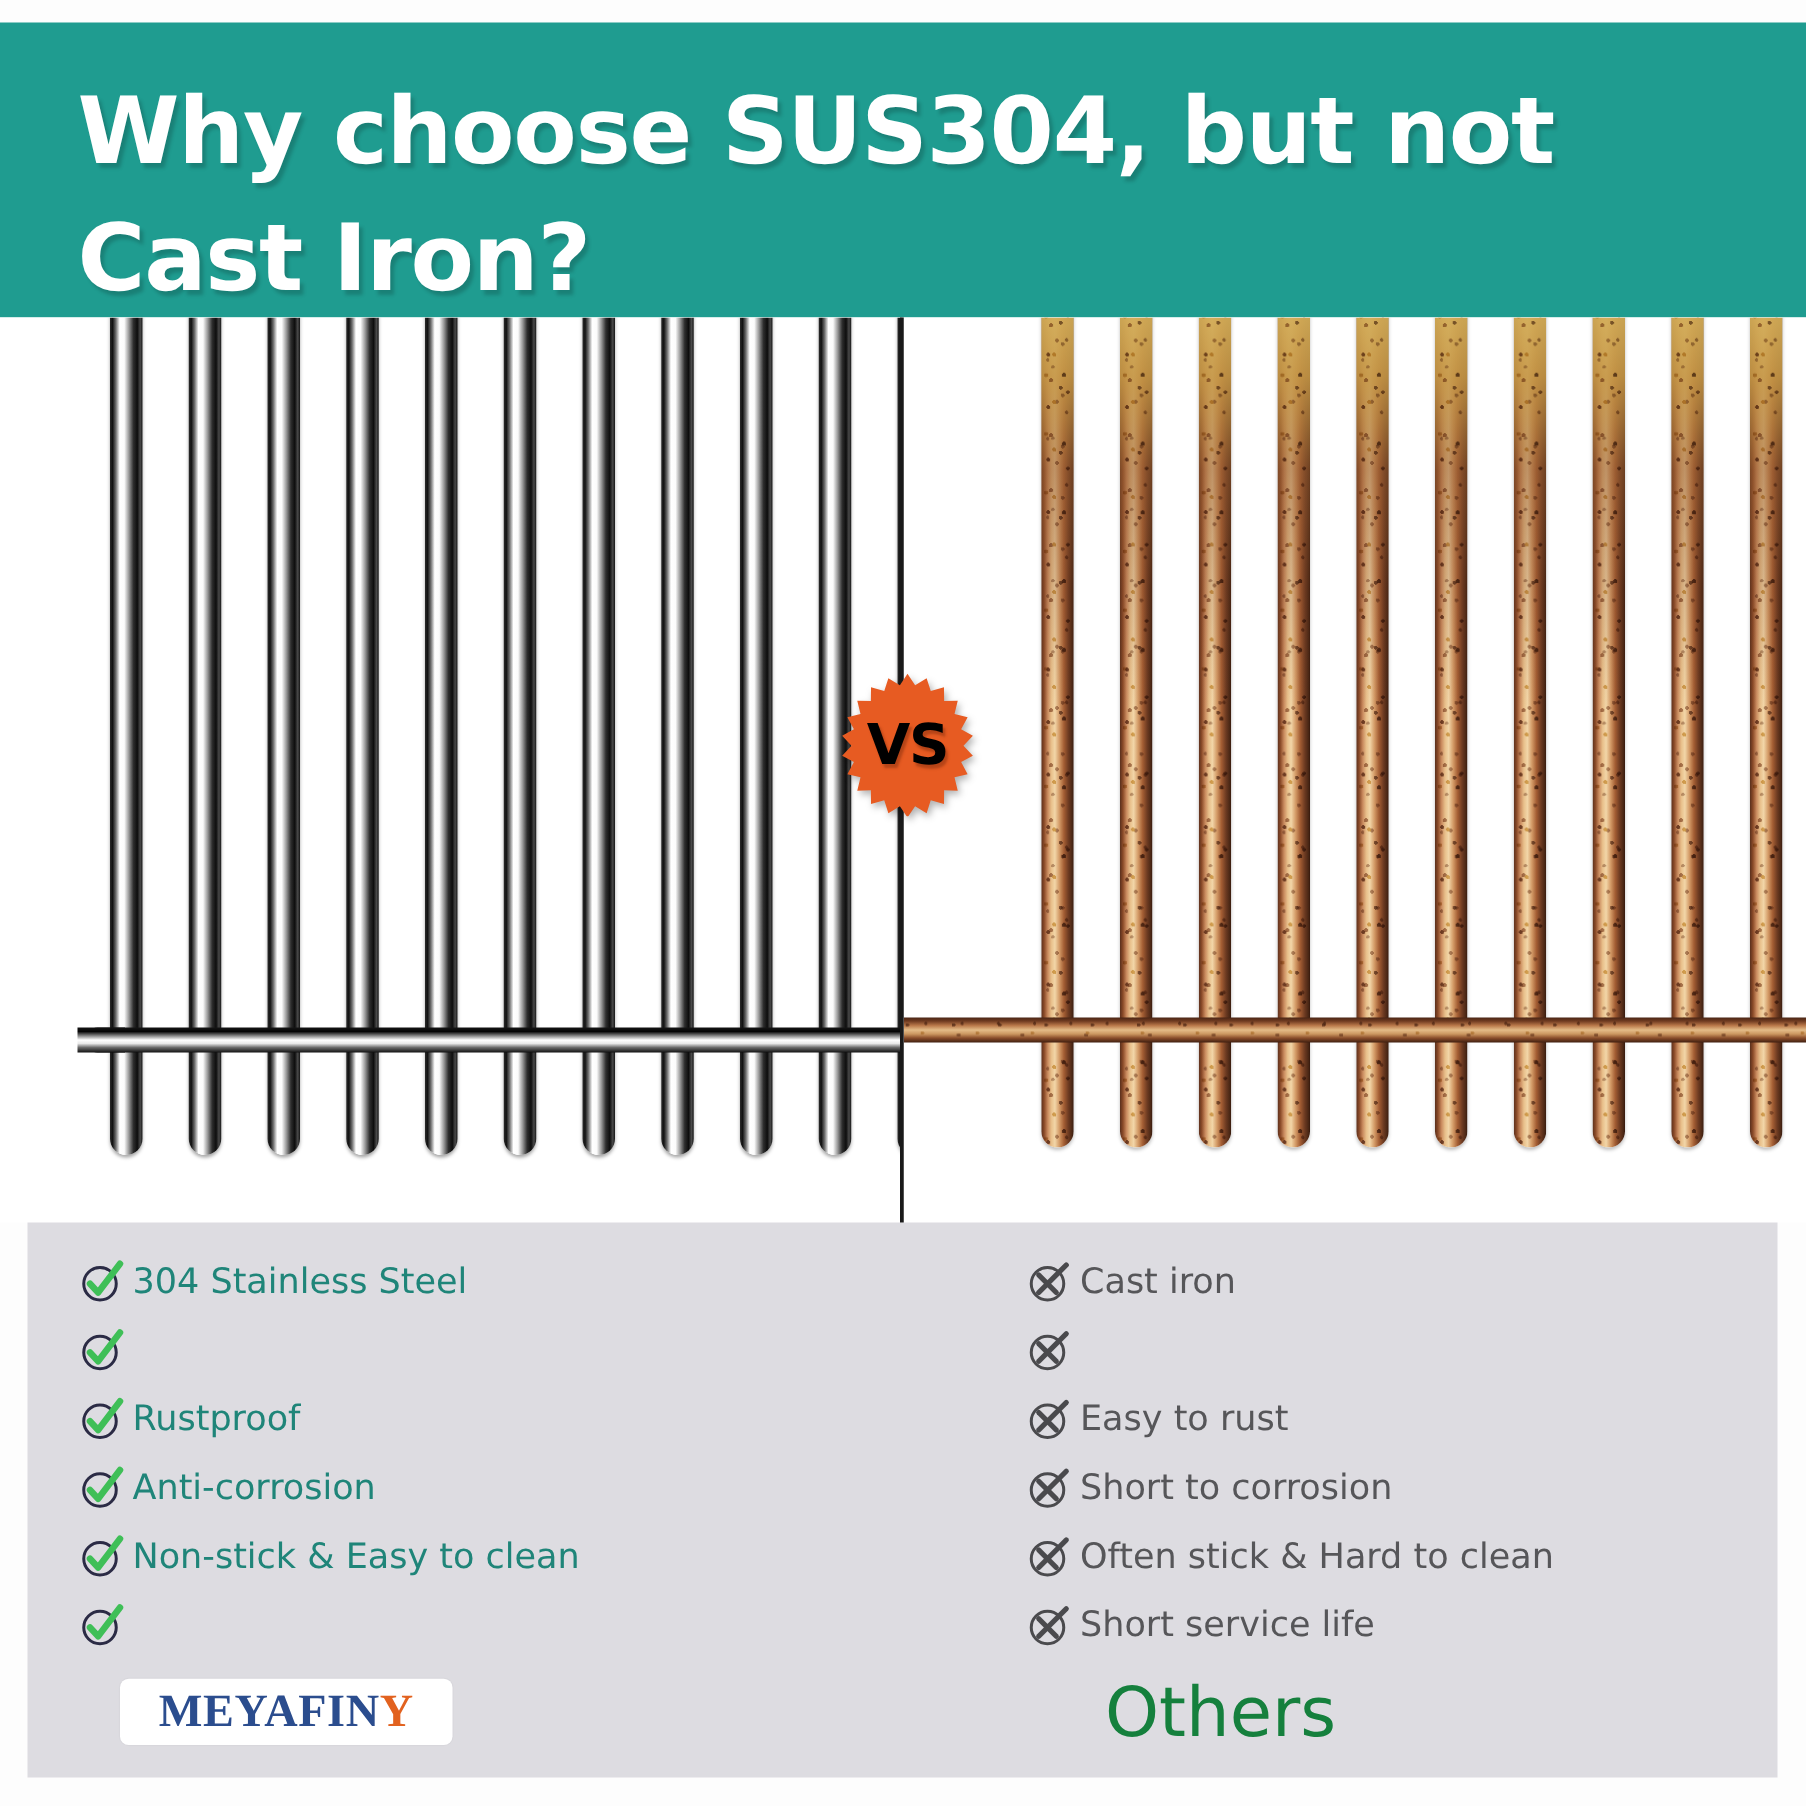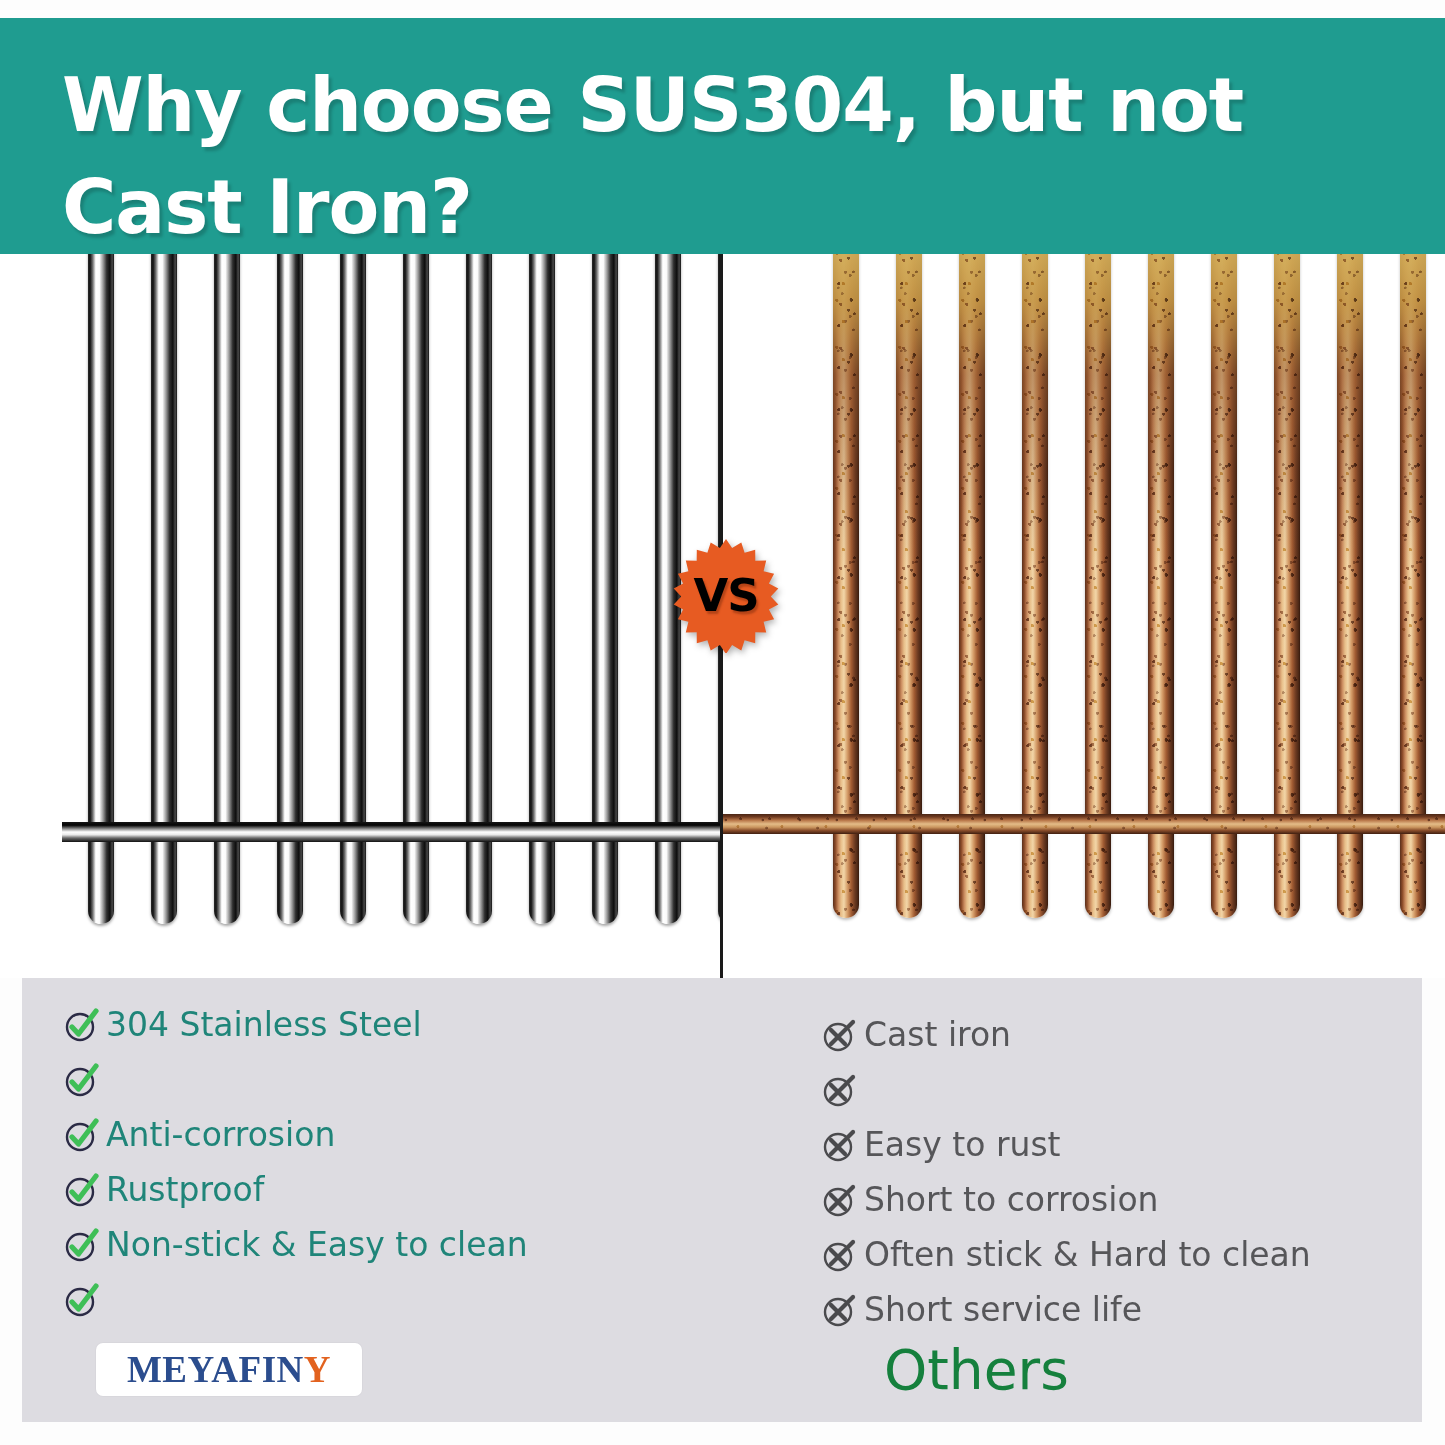--- a/index.html
+++ b/index.html
@@ -136,26 +136,26 @@
   .col-left{left:40px;width:640px;}
   .col-right{left:798px;width:580px;}
 
   .feat{
     display:flex;align-items:center;height:55px;margin-top:0;
   }
   .feat .ico{width:44px;flex:0 0 44px;display:block;}
   .feat .ico svg{display:block;}
   .feat .txt{
     font-family:"DejaVu Sans","Liberation Sans",sans-serif;
-    font-size:33px;font-weight:400;white-space:nowrap;
+    font-size:28px;font-weight:400;white-space:nowrap;
   }
   .col-left .feat .txt{color:#1f8579;}
   .col-right .feat .txt{color:#565659;}
   .col-left{padding-top:19px;}
-  .col-right{padding-top:29px;}
+  .col-right{padding-top:19px;}
 
   
   .brand{
     position:absolute;left:96px;top:1343px;width:266px;height:53px;
     background:#ffffff;border-radius:7px;
     display:flex;align-items:center;justify-content:center;
     box-shadow:0 0 0 1px rgba(0,0,0,.02);
   }
   .brand-text{
     font-family:"Liberation Serif","DejaVu Serif",serif;
@@ -252,30 +252,30 @@
             </svg>
           </span>
         </div>
         <div class="feat">
           <span class="ico">
             <svg width="40" height="40" viewBox="0 0 40 40">
               <circle cx="18" cy="22" r="13" fill="none" stroke="#2b2b45" stroke-width="2.4"></circle>
               <path d="M10 22 L16.5 29 L34 6" fill="none" stroke="#3fbf57" stroke-width="5.2" stroke-linecap="round" stroke-linejoin="round"></path>
             </svg>
           </span>
+          <span class="txt">Rustproof</span>
+        </div>
+        <div class="feat">
+          <span class="ico">
+            <svg width="40" height="40" viewBox="0 0 40 40">
+              <circle cx="18" cy="22" r="13" fill="none" stroke="#2b2b45" stroke-width="2.4"></circle>
+              <path d="M10 22 L16.5 29 L34 6" fill="none" stroke="#3fbf57" stroke-width="5.2" stroke-linecap="round" stroke-linejoin="round"></path>
+            </svg>
+          </span>
           <span class="txt">Anti-corrosion</span>
-        </div>
-        <div class="feat">
-          <span class="ico">
-            <svg width="40" height="40" viewBox="0 0 40 40">
-              <circle cx="18" cy="22" r="13" fill="none" stroke="#2b2b45" stroke-width="2.4"></circle>
-              <path d="M10 22 L16.5 29 L34 6" fill="none" stroke="#3fbf57" stroke-width="5.2" stroke-linecap="round" stroke-linejoin="round"></path>
-            </svg>
-          </span>
-          <span class="txt">Rustproof</span>
         </div>
         <div class="feat">
           <span class="ico">
             <svg width="40" height="40" viewBox="0 0 40 40">
               <circle cx="18" cy="22" r="13" fill="none" stroke="#2b2b45" stroke-width="2.4"></circle>
               <path d="M10 22 L16.5 29 L34 6" fill="none" stroke="#3fbf57" stroke-width="5.2" stroke-linecap="round" stroke-linejoin="round"></path>
             </svg>
           </span>
           <span class="txt">Non-stick &amp; Easy to clean</span>
         </div>

